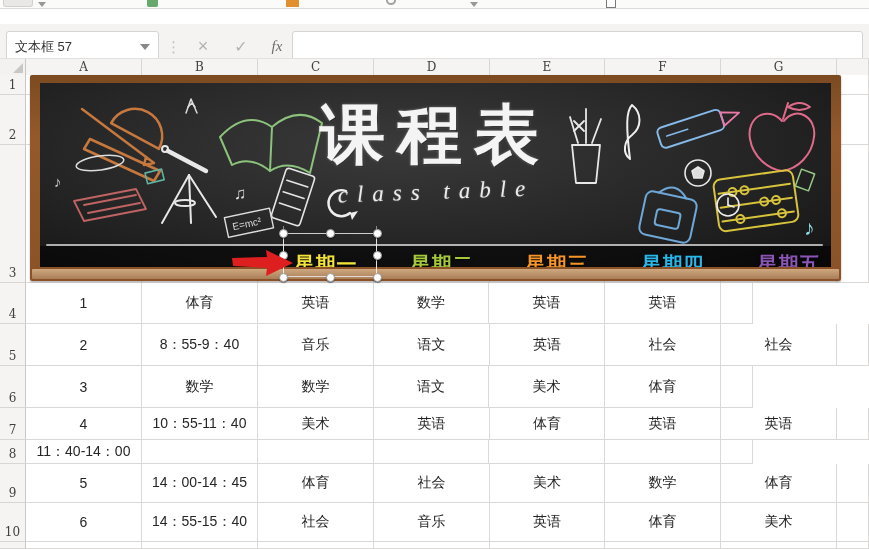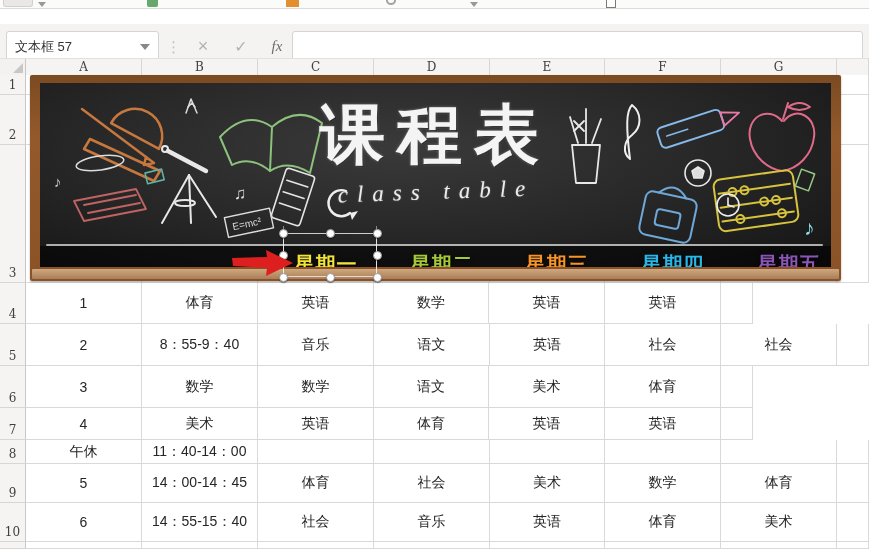--- a/index.html
+++ b/index.html
@@ -183,30 +183,30 @@
         <div class="cell" style="width: 116px;">数学</div>
         <div class="cell" style="width: 116px;">数学</div>
         <div class="cell" style="width: 115px;">语文</div>
         <div class="cell" style="width: 116px;">美术</div>
         <div class="cell" style="width: 116px;">体育</div>
         <div class="cell" style="width: 32px;"></div>
       </div>
       <div class="gridrow" style="height: 32px;">
         <div class="rowhead">7</div>
         <div class="cell" style="width: 116px;">4</div>
+        <div class="cell" style="width: 116px;">10：55-11：40</div>
         <div class="cell" style="width: 116px;">美术</div>
         <div class="cell" style="width: 116px;">英语</div>
         <div class="cell" style="width: 115px;">体育</div>
         <div class="cell" style="width: 116px;">英语</div>
         <div class="cell" style="width: 116px;">英语</div>
         <div class="cell" style="width: 32px;"></div>
       </div>
       <div class="gridrow" style="height: 24px;">
         <div class="rowhead">8</div>
-        <div class="cell" style="width: 116px;">午休</div>
         <div class="cell" style="width: 116px;">11：40-14：00</div>
         <div class="cell" style="width: 116px;"></div>
         <div class="cell" style="width: 116px;"></div>
         <div class="cell" style="width: 115px;"></div>
         <div class="cell" style="width: 116px;"></div>
         <div class="cell" style="width: 116px;"></div>
         <div class="cell" style="width: 32px;"></div>
       </div>
       <div class="gridrow" style="height: 39px;">
         <div class="rowhead">9</div>

